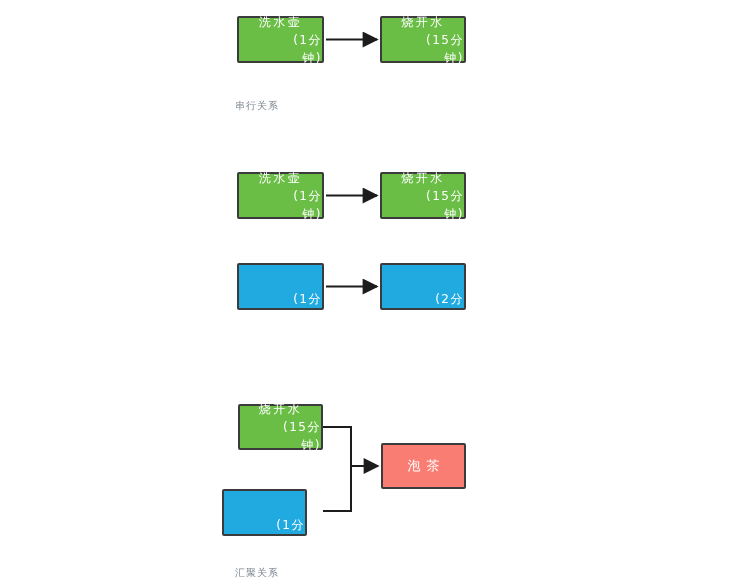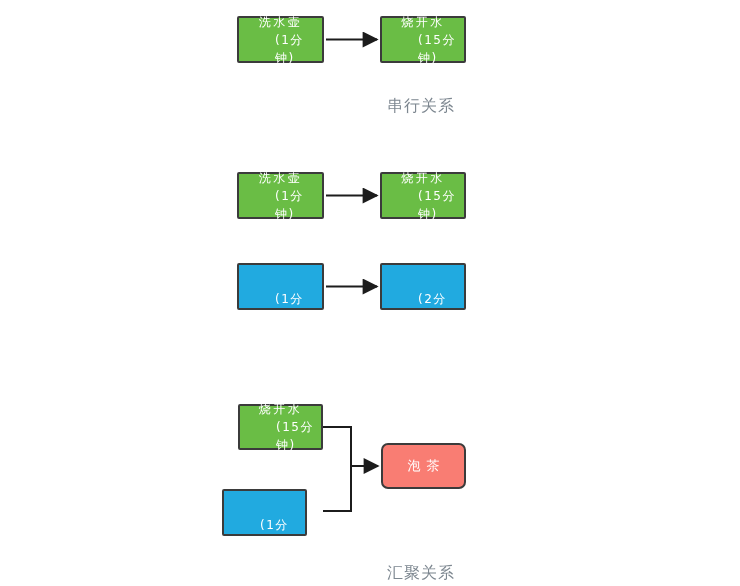--- a/index.html
+++ b/index.html
@@ -27,38 +27,38 @@
   .node {
     position: absolute;
     box-sizing: border-box;
     border: 2px solid var(--c-border, #3b3b3b);
     border-radius: 2px;
     color: #ffffff;
     display: flex;
     flex-direction: column;
     align-items: center;
     justify-content: center;
-    text-align: left;
+    text-align: right;
     font-size: 12px;
     line-height: 18px;
     letter-spacing: 2.5px;
   }
   .node.green { background: var(--c-green, #6abd45); }
   .node.blue  { background: var(--c-blue, #21aae0); gap: 24px; }
   .node.red   { background: var(--c-red, #f97d73); }
   .node .duration { letter-spacing: 1.5px; margin-left: 36px; }
   .node.single { font-size: 13px; letter-spacing: 6px; text-indent: 6px; }
 
   .caption {
     position: absolute;
     left: 235px;
     width: 220px;
-    text-align: right;
+    text-align: left;
     color: var(--c-label, #7d8790);
-    font-size: 16px;
+    font-size: 10px;
     line-height: 16px;
     letter-spacing: 1px;
   }
 </style>
 </head>
 <body>
 
 <div class="canvas">
 
   <svg class="connectors" width="740" height="586" viewBox="0 0 740 586" aria-hidden="true">
@@ -106,18 +106,18 @@
   </div>
 
   <div class="node green" style="left:238px; top:404px; width:85px; height:46px;">
     <span class="name">烧开水</span>
     <span class="duration">(15分钟)</span>
   </div>
   <div class="node blue" style="left:222px; top:489px; width:85px; height:47px;">
     <span class="name">拿茶叶</span>
     <span class="duration">(1分钟)</span>
   </div>
-  <div class="node red single" style="left:381px; top:443px; width:85px; height:46px;border-radius:7px;">
+  <div class="node red single" style="left:381px; top:443px; width:85px; height:46px;">
     <span class="name">泡茶</span>
   </div>
   <div class="caption" style="top:565px;">汇聚关系</div>
 
 </div>
 
 </body></html>

